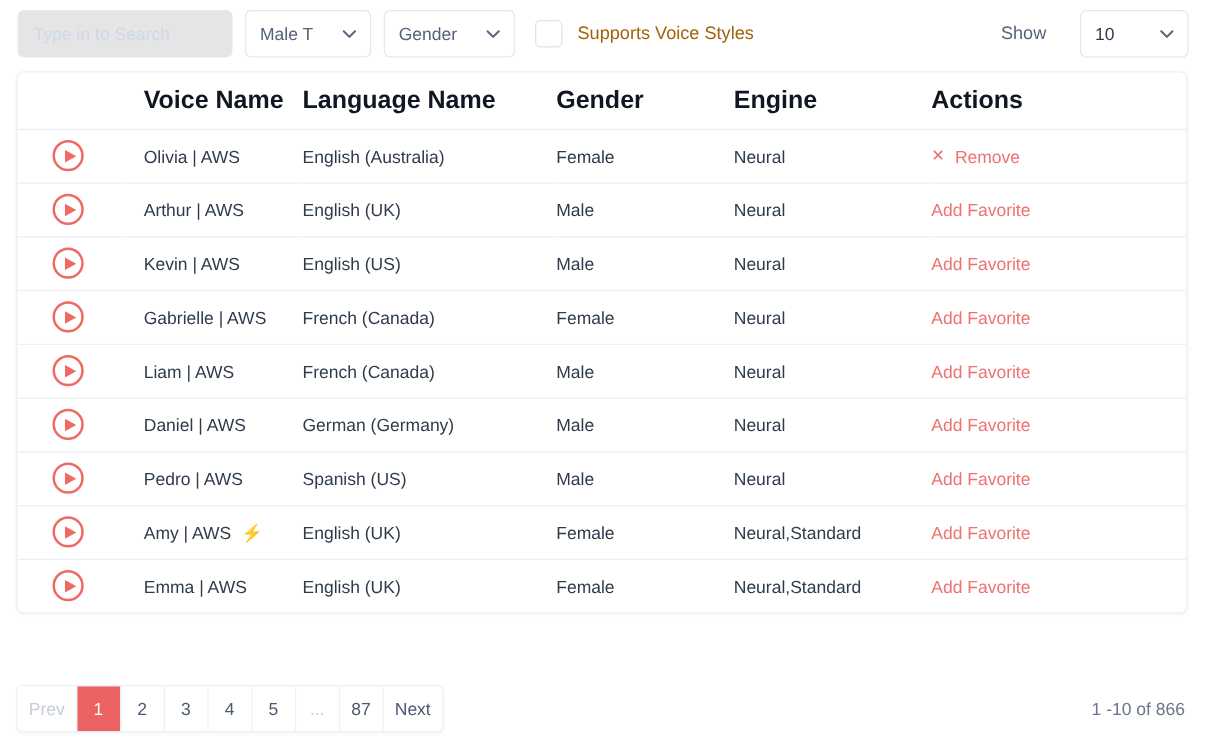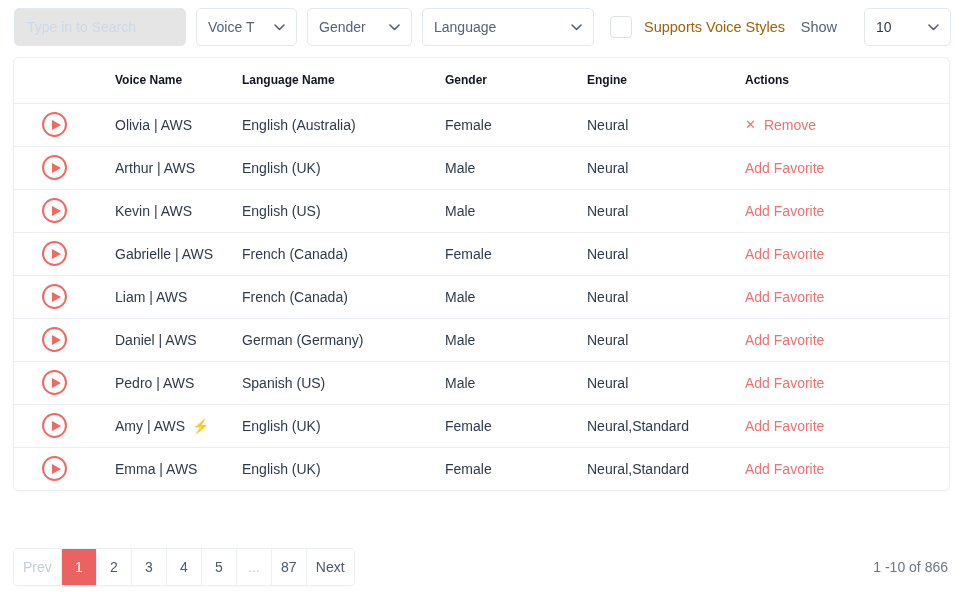--- a/index.html
+++ b/index.html
@@ -99,21 +99,21 @@
     width: 937px;
     background: #fff;
     border: 1px solid #eceff4;
     border-radius: 6px;
     box-shadow: 0 1px 3px rgba(30,45,80,0.045);
     overflow: hidden;
   }
   table { width: 100%; border-collapse: collapse; }
   thead th {
     height: 45px;
-    font-size: 12px;
+    font-size: 20px;
     font-weight: bold;
     color: #101622;
     text-align: left;
     padding: 0;
     border-bottom: 1px solid #eceff4;
     vertical-align: middle;
   }
   tbody td {
     height: 43px;
     font-size: 14px;
@@ -211,45 +211,37 @@
   }
 </style>
 </head>
 <body>
 
 <div class="toolbar">
 
   <input class="search-input" type="text" placeholder="Type in to Search" style="">
 
   <div class="select-wrap w-voice">
-    <span class="sel-label">Voice T</span>
+    <span class="sel-label">Male T</span>
     <span class="chev">
       <svg width="11" height="7" viewBox="0 0 11 7">
           <path d="M1 1l4.5 4.5L10 1" stroke="#55627a" stroke-width="1.6" fill="none" stroke-linecap="round" stroke-linejoin="round"></path>
         </svg>
     </span>
   </div>
 
   <div class="select-wrap w-gender">
     <span class="sel-label">Gender</span>
     <span class="chev">
       <svg width="11" height="7" viewBox="0 0 11 7">
           <path d="M1 1l4.5 4.5L10 1" stroke="#55627a" stroke-width="1.6" fill="none" stroke-linecap="round" stroke-linejoin="round"></path>
         </svg>
     </span>
   </div>
 
-  <div class="select-wrap w-lang">
-    <span class="sel-label">Language</span>
-    <span class="chev">
-      <svg width="11" height="7" viewBox="0 0 11 7">
-          <path d="M1 1l4.5 4.5L10 1" stroke="#55627a" stroke-width="1.6" fill="none" stroke-linecap="round" stroke-linejoin="round"></path>
-        </svg>
-    </span>
-  </div>
 
   <div class="chk-wrap">
     <span class="chk-box"></span>
     <span class="chk-label">Supports Voice Styles</span>
   </div>
 
   <div class="show-group">
     <span class="show-label">Show</span>
     <div class="select-wrap w-show">
       <span class="sel-label">10</span>

